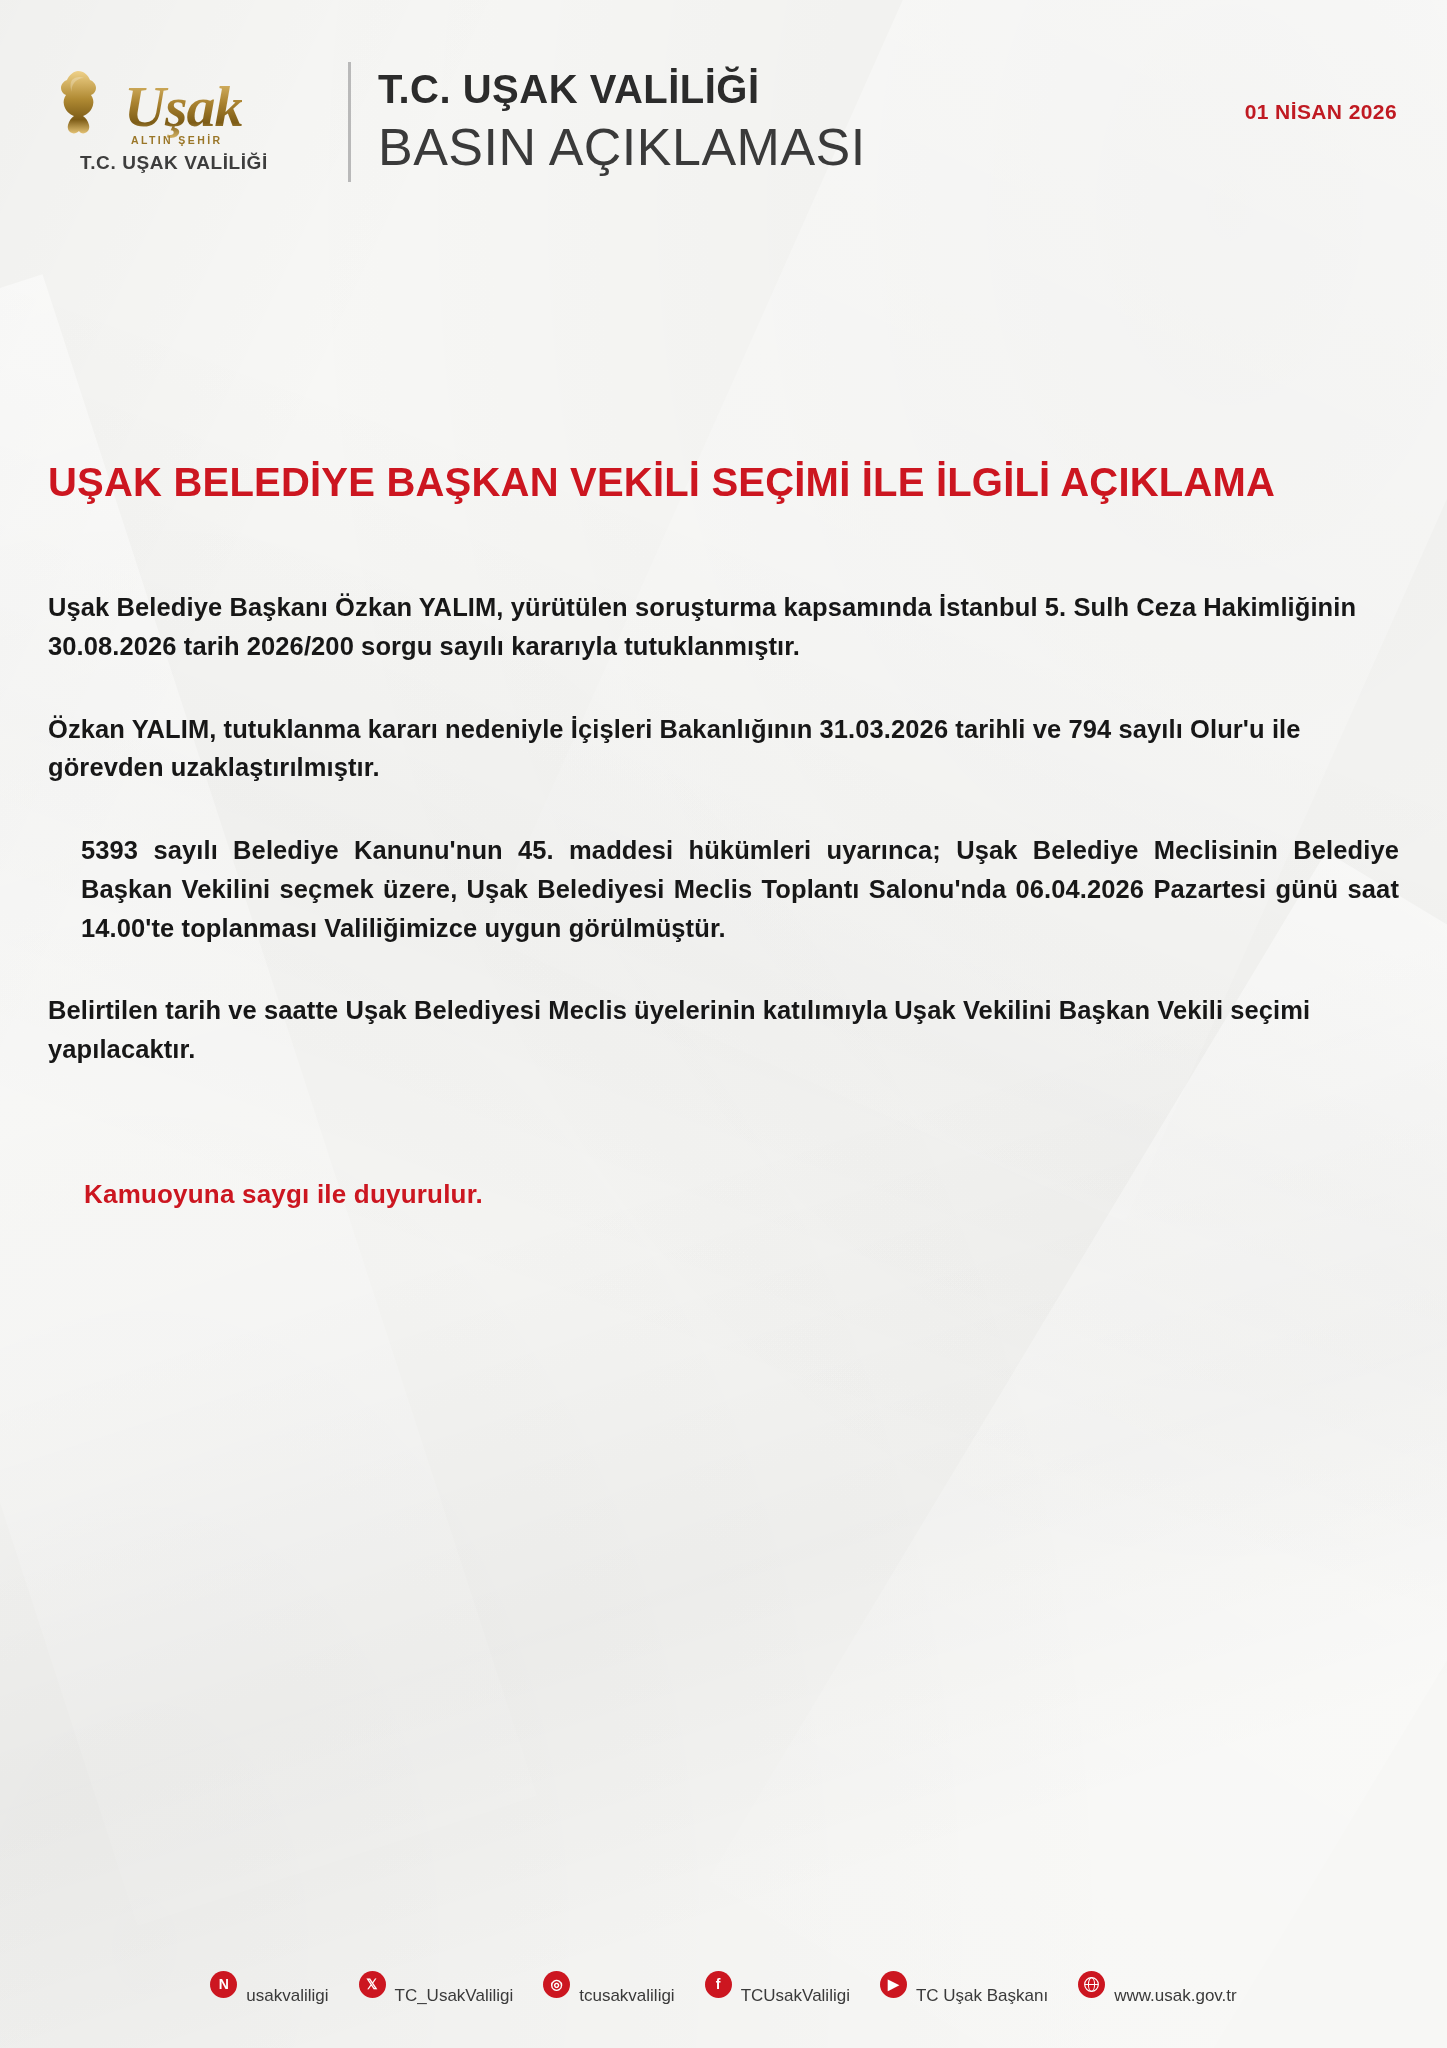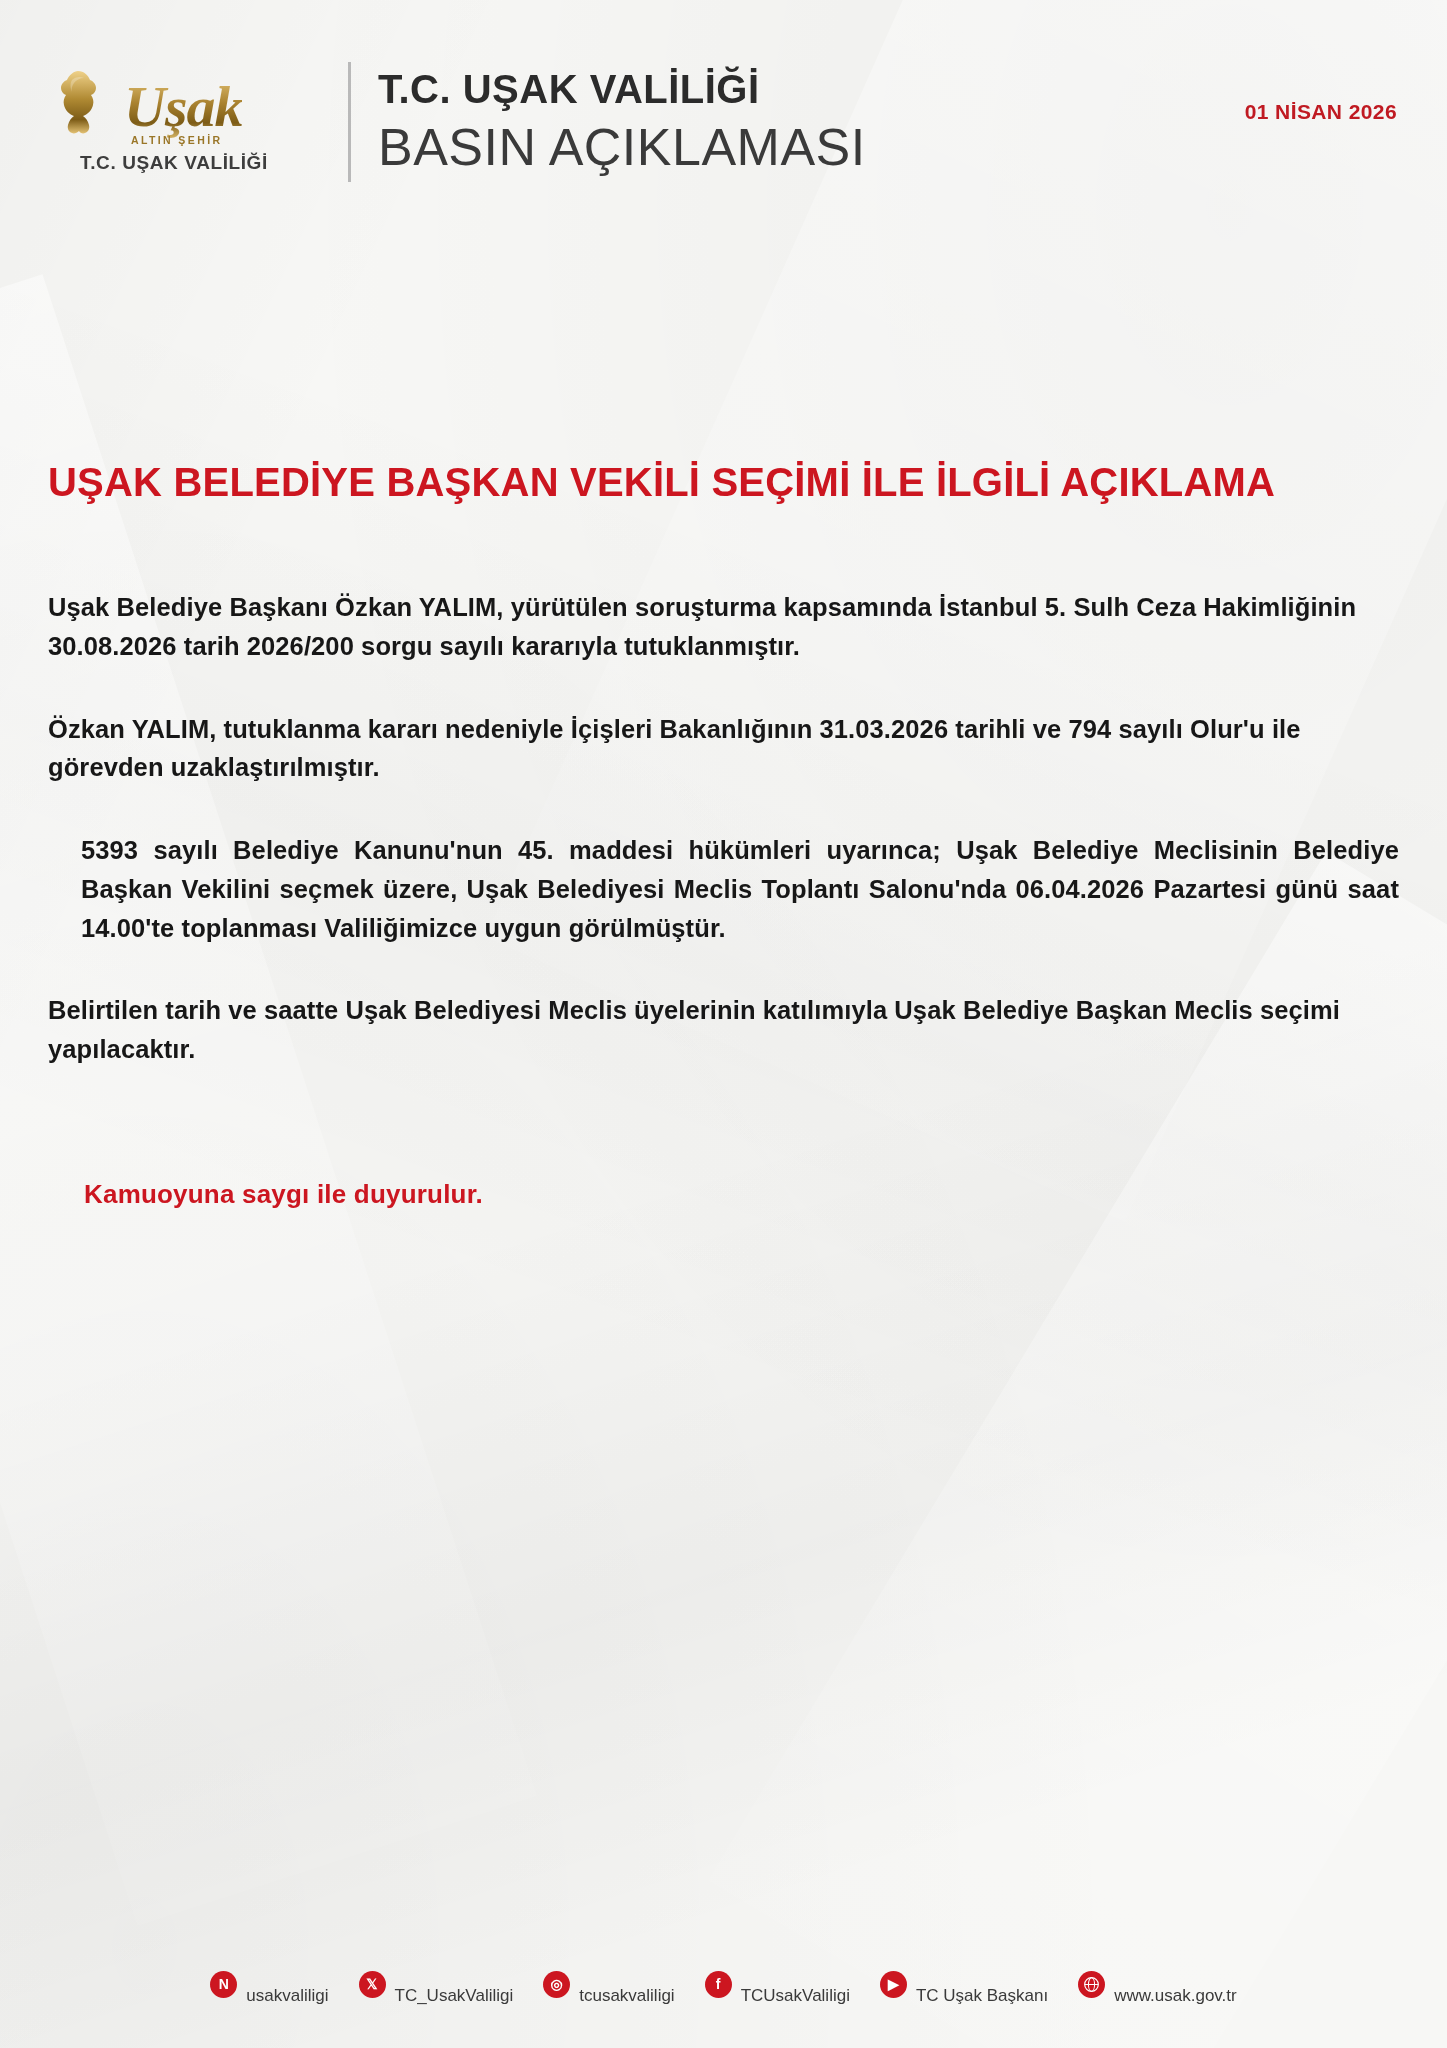--- a/index.html
+++ b/index.html
@@ -244,21 +244,21 @@
 
     <div class="header-date">01 NİSAN 2026</div>
   </div>
 
   <div class="content">
     <div class="headline">UŞAK BELEDİYE BAŞKAN VEKİLİ SEÇİMİ İLE İLGİLİ AÇIKLAMA</div>
 
     <p class="para">Uşak Belediye Başkanı Özkan YALIM, yürütülen soruşturma kapsamında İstanbul 5. Sulh Ceza Hakimliğinin 30.08.2026 tarih 2026/200 sorgu sayılı kararıyla tutuklanmıştır.</p>
     <p class="para">Özkan YALIM, tutuklanma kararı nedeniyle İçişleri Bakanlığının 31.03.2026 tarihli ve 794 sayılı Olur'u ile görevden uzaklaştırılmıştır.</p>
     <p class="para justify">5393 sayılı Belediye Kanunu'nun 45. maddesi hükümleri uyarınca; Uşak Belediye Meclisinin Belediye Başkan Vekilini seçmek üzere, Uşak Belediyesi Meclis Toplantı Salonu'nda 06.04.2026 Pazartesi günü saat 14.00'te toplanması Valiliğimizce uygun görülmüştür.</p>
-    <p class="para">Belirtilen tarih ve saatte Uşak Belediyesi Meclis üyelerinin katılımıyla Uşak Belediye Başkan Meclis seçimi yapılacaktır.</p>
+    <p class="para">Belirtilen tarih ve saatte Uşak Belediyesi Meclis üyelerinin katılımıyla Uşak Vekilini Başkan Vekili seçimi yapılacaktır.</p>
 
     <div class="closing">Kamuoyuna saygı ile duyurulur.</div>
   </div>
 
   <div class="footer">
 
     <div class="f-item">
       <span class="f-ico">N</span>
       <span class="f-label">usakvaliligi</span>
     </div>

